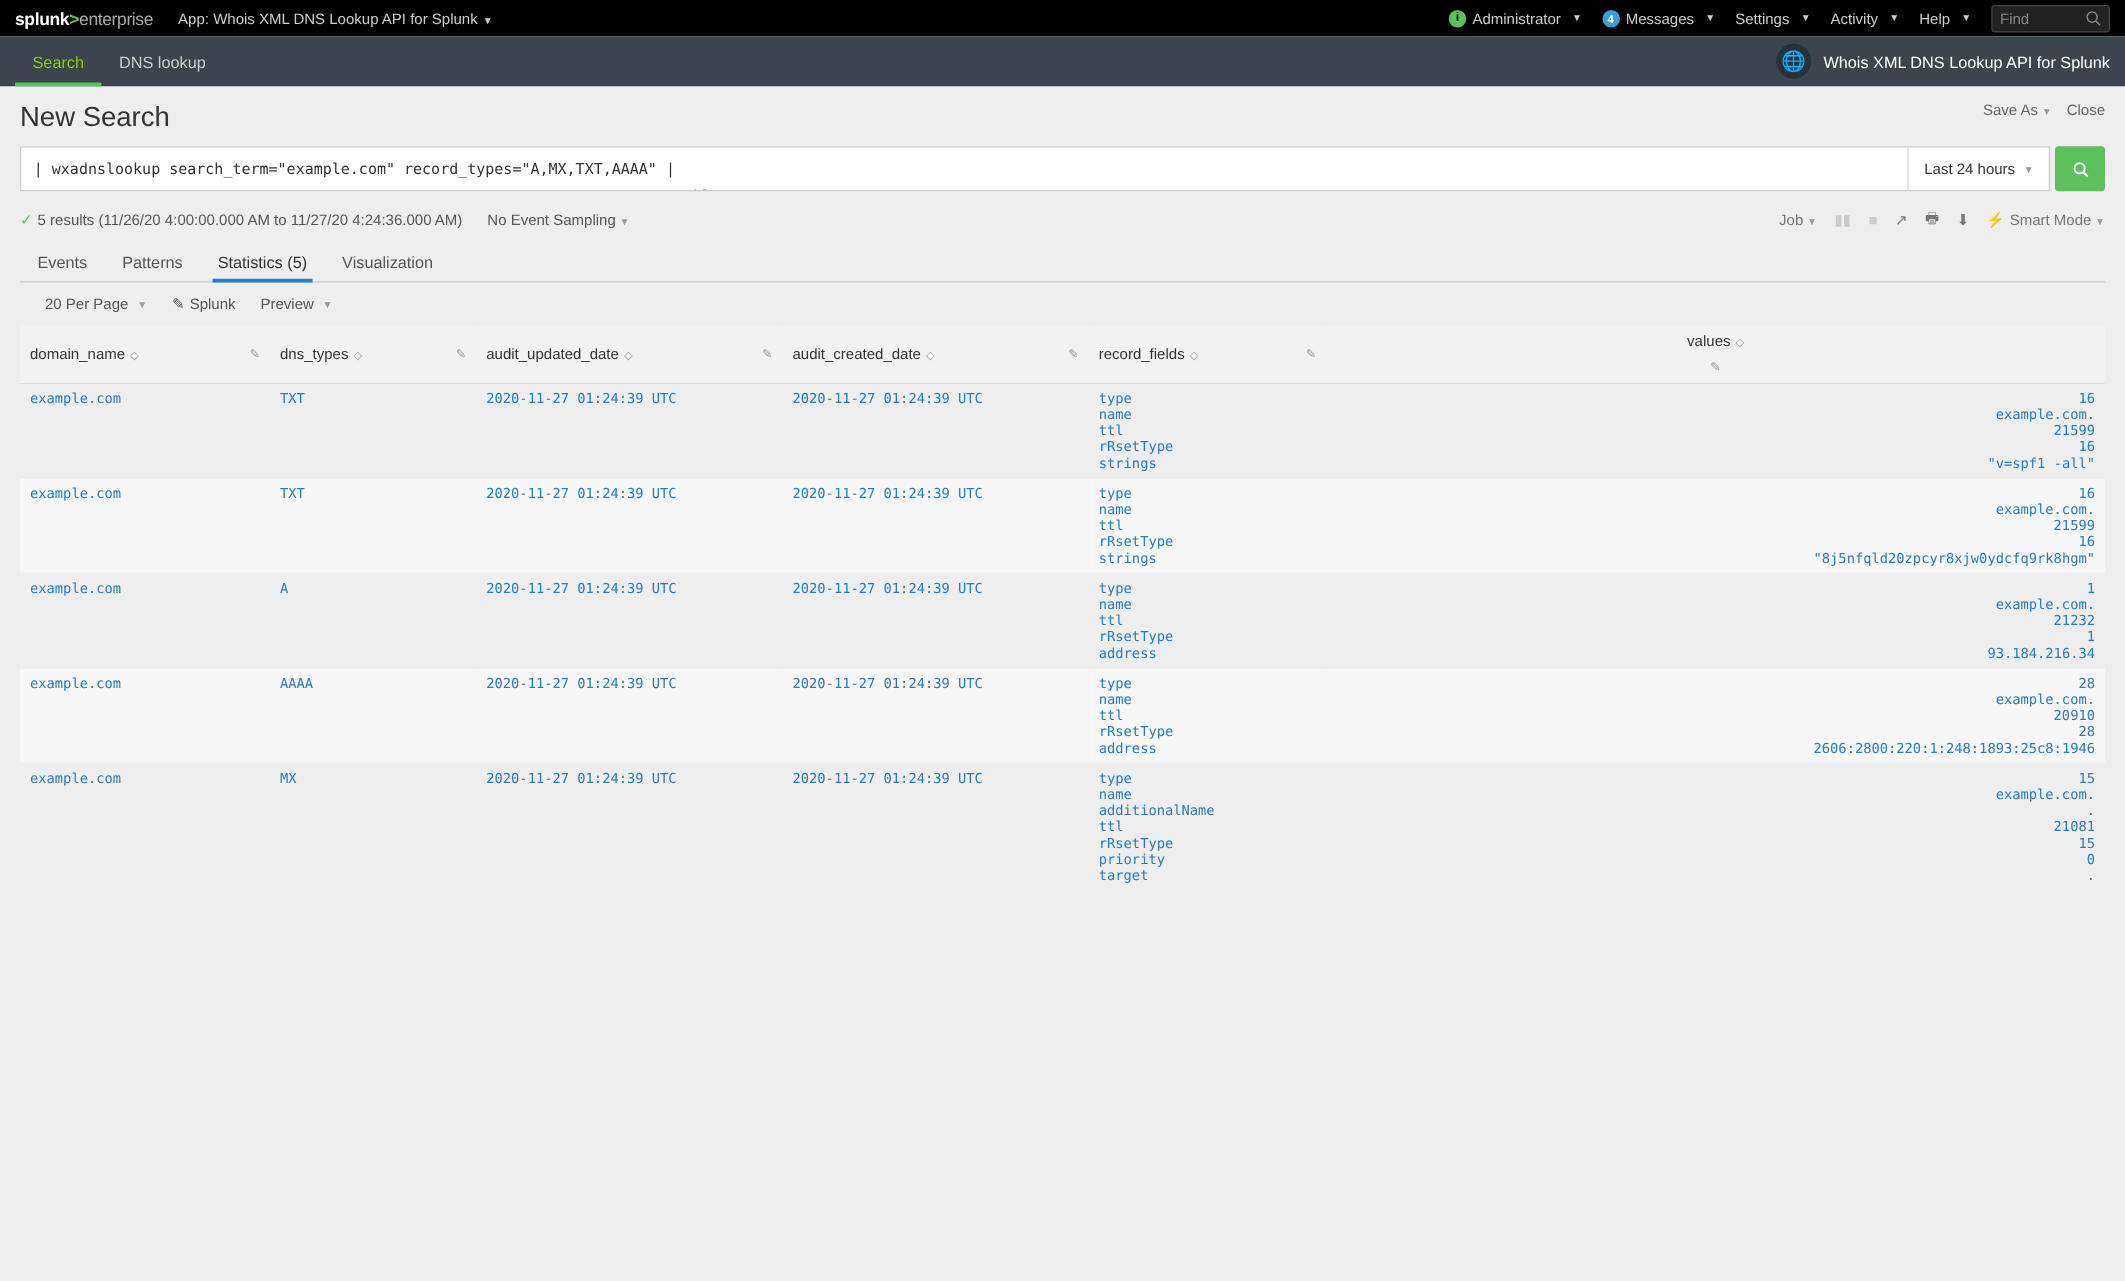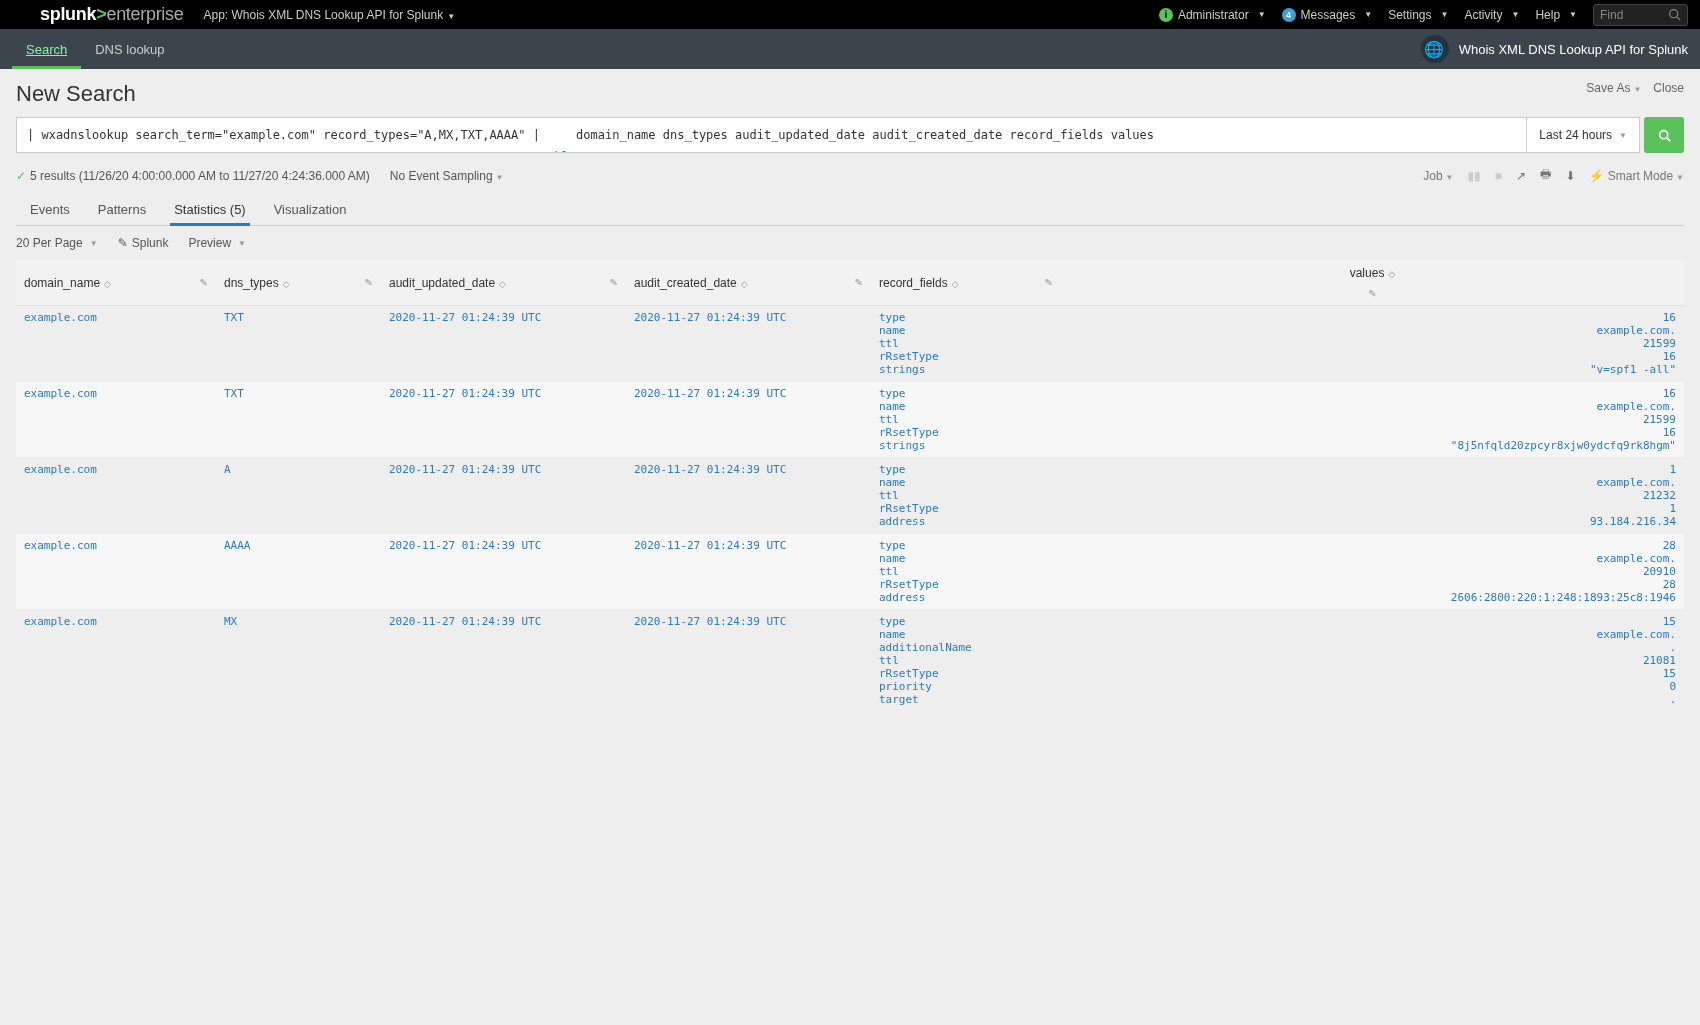--- a/index.html
+++ b/index.html
@@ -1,31 +1,31 @@
 <!DOCTYPE html>
 <html><head>
 <meta charset="utf-8">
 <style>
 * { box-sizing: border-box; margin: 0; padding: 0; }
 body { font-family: "Helvetica Neue", Helvetica, Arial, sans-serif; font-size: 12px; color: #333; background: #eee; width: 1700px; }
 .topbar { background: #000; color: #ccc; height: 29px; display: flex; align-items: center; padding: 0 12px; font-size: 12px; }
-.logo { font-weight: bold; font-size: 18px; margin-right: 20px; letter-spacing: -0.3px; margin-left: 28px; }
+.logo { font-weight: bold; font-size: 14px; margin-right: 20px; letter-spacing: -0.3px; }
 .logo .s1 { color: #fff; }
 .logo .gt { color: #5cc05c; }
 .logo .s2 { color: #aaa; font-weight: normal; }
 .topbar .app-label { color: #ccc; }
 .topbar .caret { margin-left: 4px; font-size: 8px; }
 .topbar-right { margin-left: auto; display: flex; align-items: center; gap: 16px; }
 .topbar-right .item { display: flex; align-items: center; gap: 5px; cursor: pointer; }
 .info-badge { width: 14px; height: 14px; border-radius: 50%; background: #5cc05c; color: #000; font-size: 10px; font-weight: bold; display: inline-flex; align-items: center; justify-content: center; }
 .msg-badge { width: 14px; height: 14px; border-radius: 50%; background: #3aa0db; color: #fff; font-size: 9px; font-weight: bold; display: inline-flex; align-items: center; justify-content: center; }
 .find-box { background: #222; border: 1px solid #444; border-radius: 3px; height: 22px; width: 95px; display: flex; align-items: center; padding: 0 6px; color: #888; justify-content: space-between; }
 .navbar { background: #3c444d; height: 40px; display: flex; align-items: stretch; padding: 0 12px; }
 .navbar .tab { color: #ccc; display: flex; align-items: center; padding: 0 14px; font-size: 13px; cursor: pointer; position: relative; }
-.navbar .tab.active { color: #86efac; text-decoration: underline; }
+.navbar .tab.active { color: #84cc16; }
 .navbar .tab.active::after { content:''; position:absolute; bottom:0; left:0; right:0; height:3px; background:#5cc05c; }
 .navbar-right { margin-left: auto; display: flex; align-items: center; gap: 10px; color: #fff; font-size: 13px; }
 .navbar-right .app-icon { width: 28px; height: 28px; border-radius: 50%; background: #26333d; display:flex; align-items:center; justify-content:center; font-size:16px; }
 .page { padding: 12px 16px; }
 .page-header { display: flex; align-items: flex-start; justify-content: space-between; margin-bottom: 10px; }
 .page-title { font-size: 22px; font-weight: 300; color: #333; }
 .page-actions { display: flex; gap: 12px; color: #666; font-size: 12px; align-items: center; }
 .page-actions span { cursor: pointer; }
 .search-row { display: flex; gap: 0; margin-bottom: 4px; }
 .search-input { flex: 1; border: 1px solid #ccc; background: #fff; height: 36px; padding: 0 10px; font-family: monospace; font-size: 12px; color: #333; display: flex; align-items: center; overflow: hidden; white-space: nowrap; }
@@ -34,21 +34,21 @@
 .search-btn { width: 40px; height: 36px; background: #5cc05c; color: #fff; display: flex; align-items: center; justify-content: center; border: none; cursor: pointer; margin-left: 4px; border-radius: 3px; }
 .summary-row { display: flex; align-items: center; padding: 8px 0; font-size: 12px; color: #555; }
 .summary-row .check { color: #5cc05c; margin-right: 4px; }
 .summary-row .sampling { margin-left: 20px; cursor: pointer; }
 .summary-right { margin-left: auto; display: flex; align-items: center; gap: 14px; color: #777; }
 .summary-right .ctrl { cursor: pointer; }
 .viewtabs { display: flex; border-bottom: 1px solid #ccc; }
 .viewtabs .vtab { padding: 8px 14px; font-size: 13px; color: #555; cursor: pointer; position: relative; }
 .viewtabs .vtab.active { color: #333; }
 .viewtabs .vtab.active::after { content:''; position:absolute; bottom:-1px; left:10px; right:10px; height:3px; background:#2a7bbf; }
-.tablectrls { display: flex; gap: 20px; padding: 10px 0; font-size: 12px; color: #555; align-items: flex-end;}
+.tablectrls { display: flex; gap: 20px; padding: 10px 0; font-size: 12px; color: #555; align-items: flex-end; margin-left: 20px;}
 .tablectrls .tc { cursor: pointer; display:flex; align-items:center; gap:4px;}
 table.results { width: 100%; border-collapse: collapse; font-size: 12px; table-layout: fixed; }
 table.results th { background: #f2f2f2; text-align: center; padding: 6px 8px; font-weight: normal; color: #333; border-bottom: 1px solid #ddd; position: relative;}
 table.results th .h-row { display:flex; justify-content:space-between; align-items:center; }
 table.results th .sort { font-size: 9px; color: #999; margin-left:4px;}
 table.results th .pencil { color: #999; font-size: 10px; }
 table.results td { padding: 5px 8px; vertical-align: top; font-family: monospace; font-size: 11px; color: #2a7bbf; border-bottom: 1px solid #eee; }
 table.results tr.alt td { background: #f7f7f7; }
 table.results td.valcol { text-align: right; }
 .col-domain{width:200px;} .col-dns{width:165px;} .col-aud{width:245px;} .col-acd{width:245px;} .col-rf{width:190px;} .col-val{}
@@ -113,21 +113,20 @@
     <div class="page-actions">
       <span><span>Save As</span><span class="caret-sm">▼</span></span>
       <span>Close</span>
     </div>
   </div>
 
   <div class="search-row">
     <div class="search-input">
         <span>| wxadnslookup search_term="example.com" record_types="A,MX,TXT,AAAA" | </span>
         <span class="kw">table</span>
-        <span> domain_name dns_types audit_updated_date audit_created_date record_fields values</span>
       </div>
     <div class="timerange">
       <span>Last 24 hours</span>
         <span class="caret-sm">▼</span>
     </div>
     <button class="search-btn">
       <svg class="icon" viewBox="0 0 16 16">
           <circle cx="7" cy="7" r="5" fill="none" stroke="#fff" stroke-width="2"></circle>
           <line x1="11" y1="11" x2="15" y2="15" stroke="#fff" stroke-width="2"></line>
         </svg>

